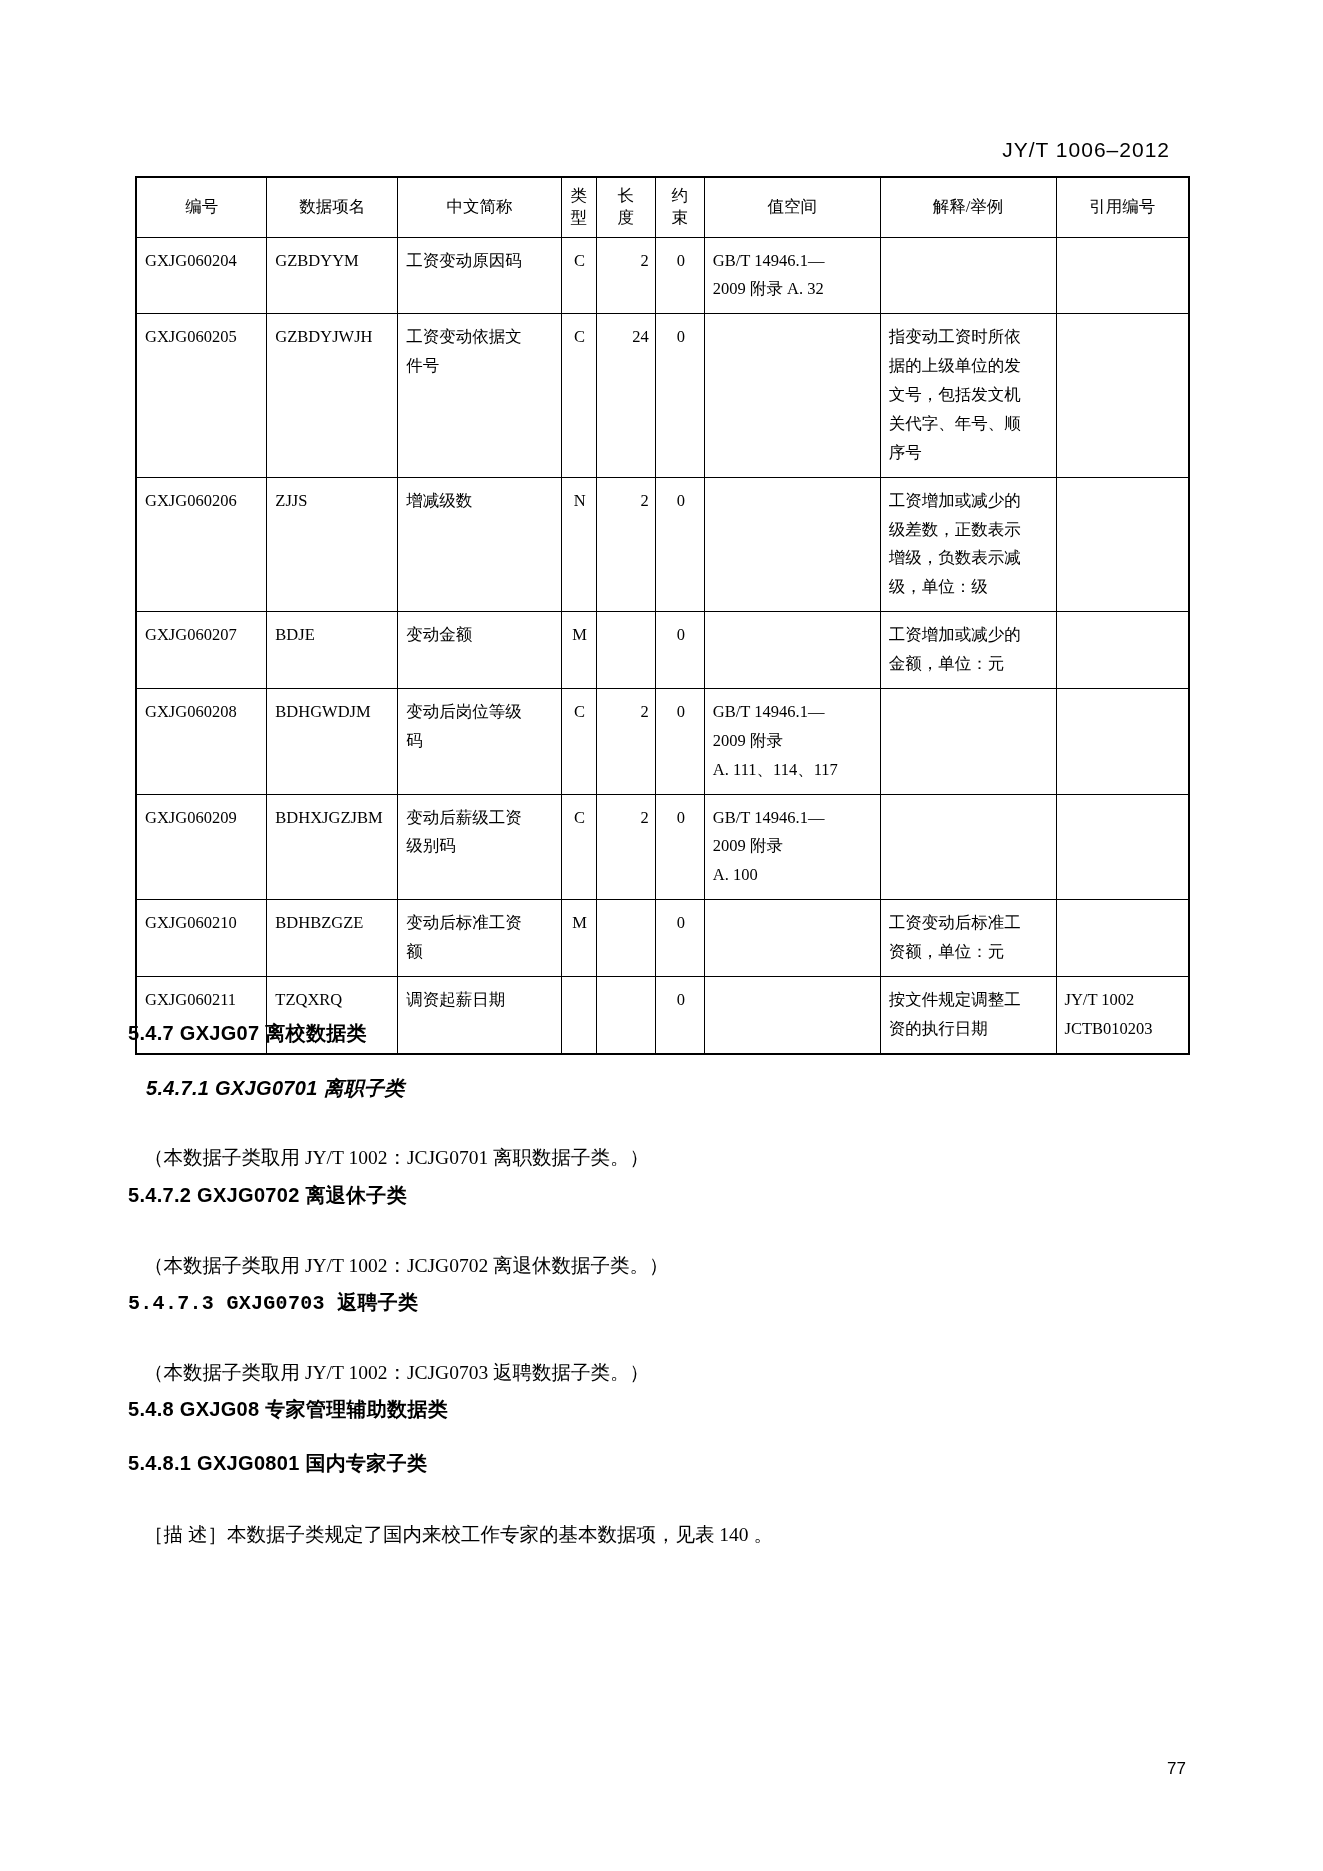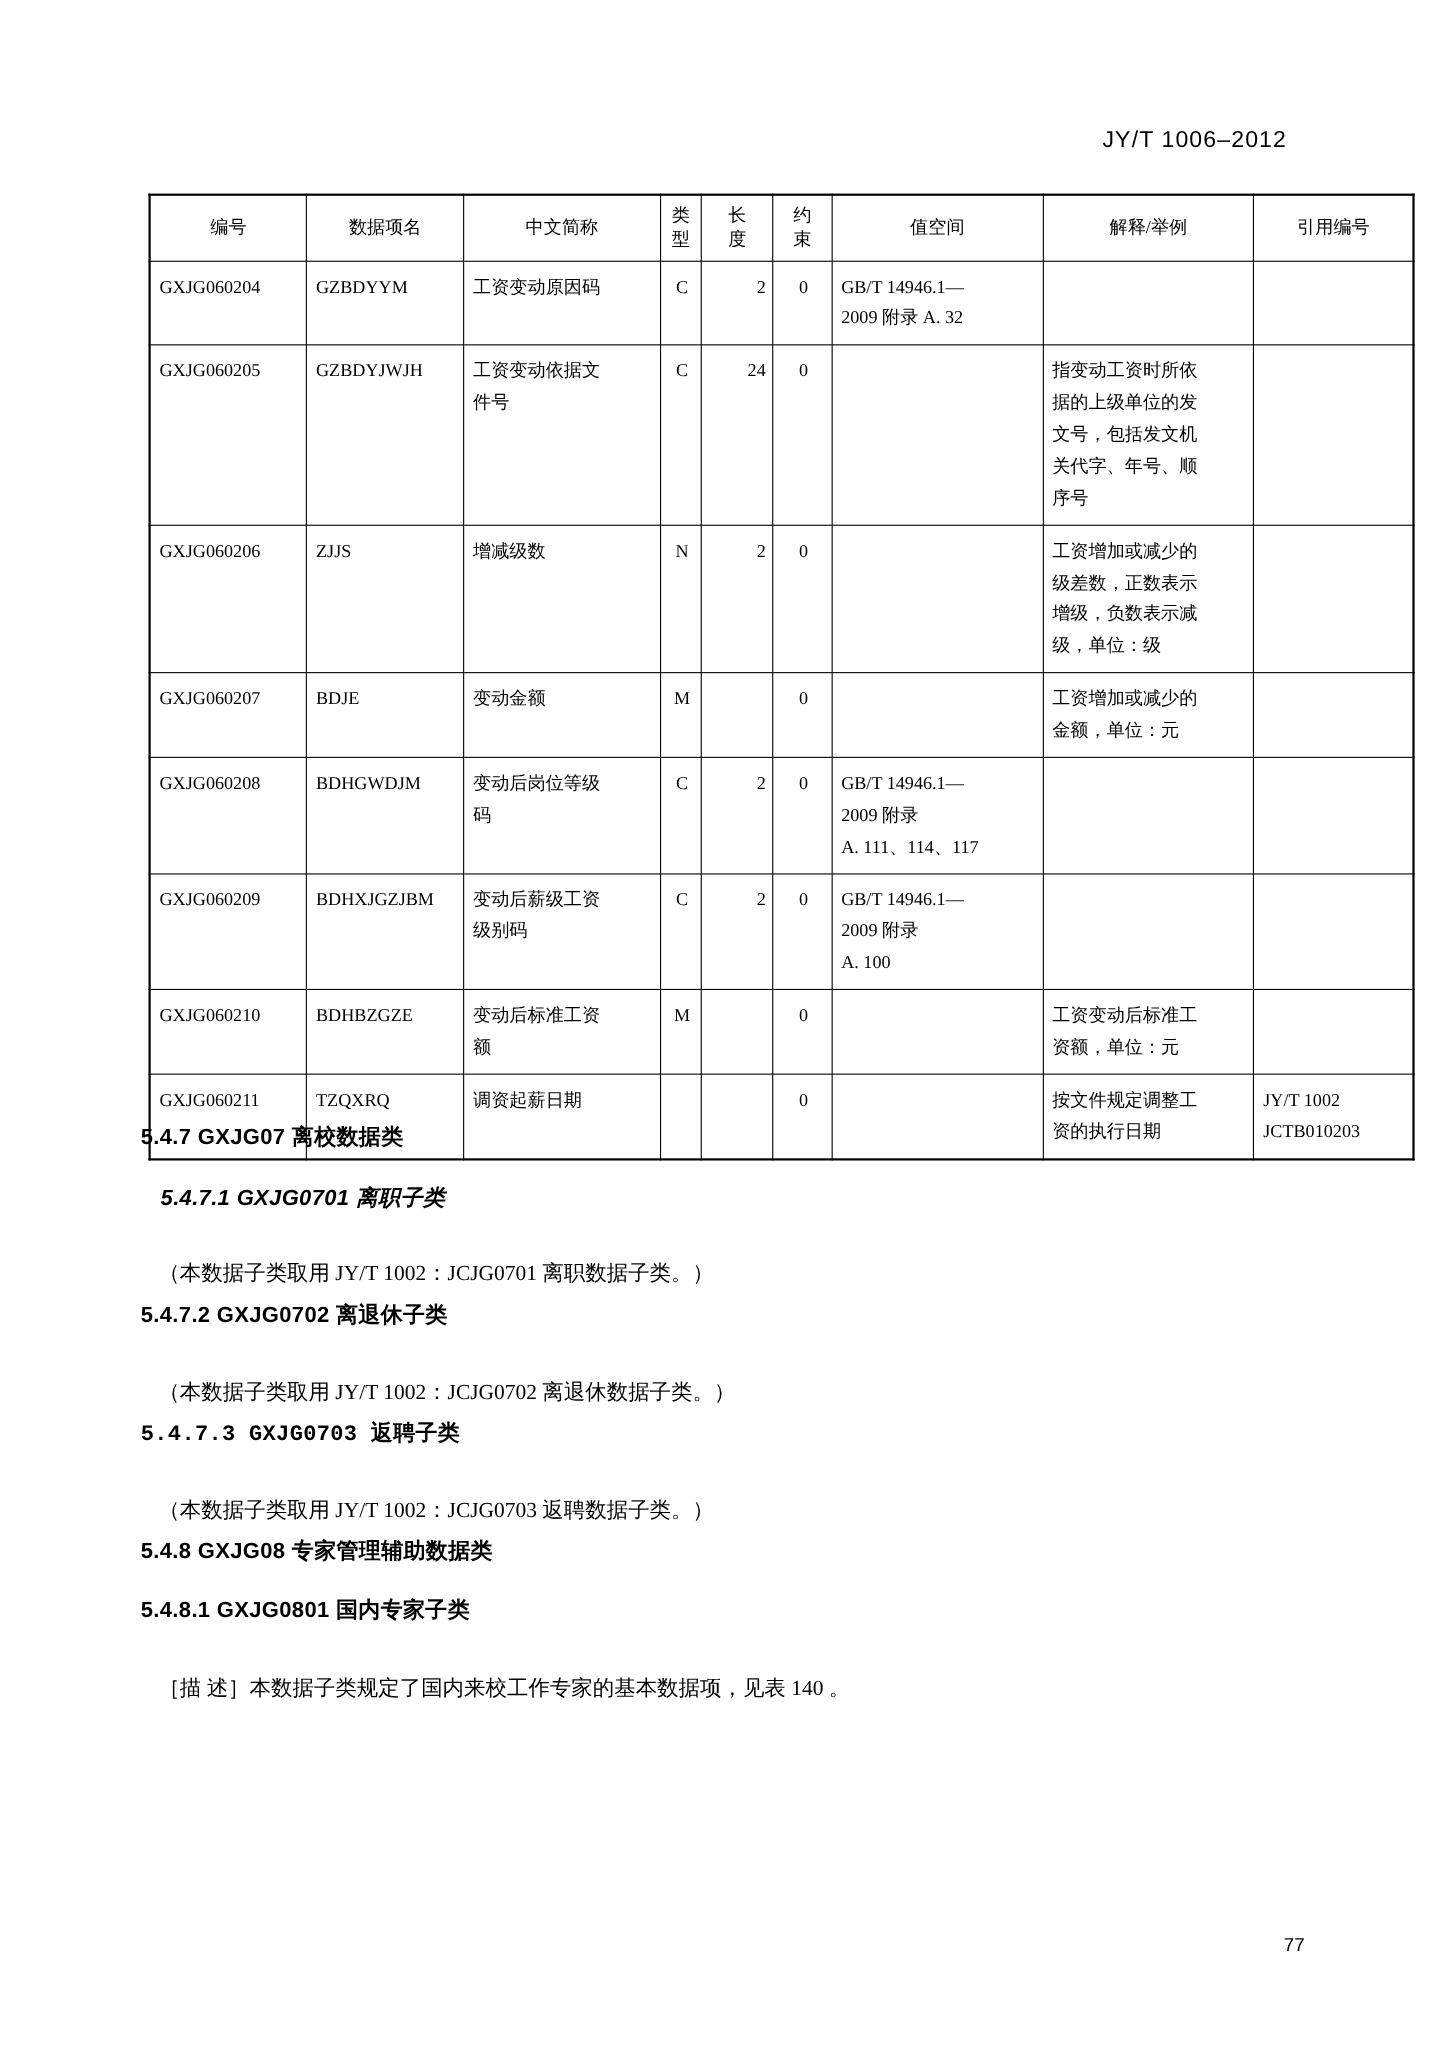--- a/index.html
+++ b/index.html
@@ -17,30 +17,30 @@
   .page {
     position: absolute;
     left: 0; top: 0;
     width: 1323px;
     height: 1871px;
     overflow: hidden;
   }
   .header {
     position: absolute;
     right: 153px;
-    top: 116px;
+    top: 138px;
     font-family: "Liberation Sans", sans-serif;
     font-size: 21px;
     letter-spacing: 1px;
   }
   table.datatable {
     position: absolute;
     left: 135px;
     top: 176px;
-    width: 1151px;
+    width: 1055px;
     border-collapse: collapse;
     table-layout: fixed;
   }
   table.datatable td, table.datatable th {
     border: 1px solid #000;
     font-size: 16.5px;
     font-family: "Liberation Serif", "DejaVu Serif", serif;
     vertical-align: top;
     padding: 9px 6px 9px 8px;
     line-height: 1.75;

